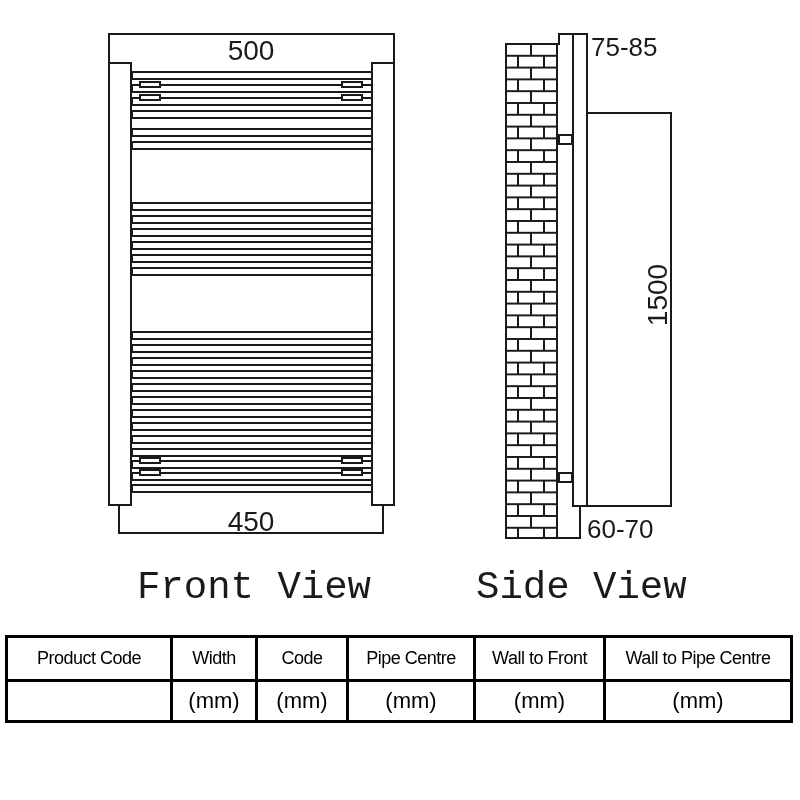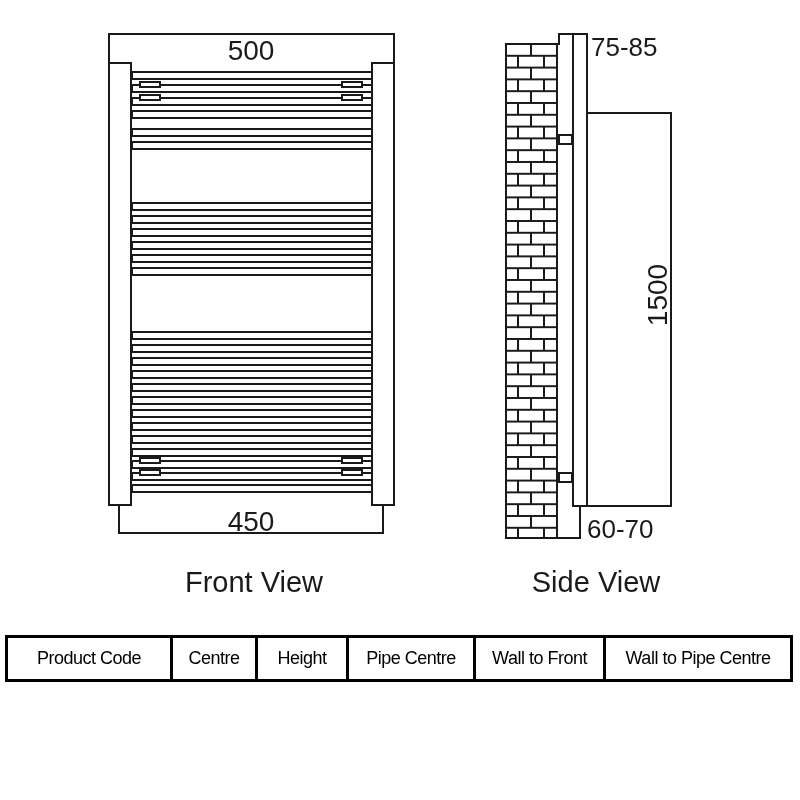--- a/index.html
+++ b/index.html
@@ -5,21 +5,21 @@
   html,body{margin:0;padding:0;background:#fff;}
   .canvas{position:relative;width:800px;height:800px;background:#fff;overflow:hidden;
           font-family:"Liberation Sans", sans-serif;color:#1a1a1a;}
   .ln{position:absolute;background:#1a1a1a;}
   .box{position:absolute;border:2px solid #1a1a1a;background:#fff;box-sizing:border-box;}
   .bar{position:absolute;border:2px solid #1a1a1a;background:#fff;box-sizing:border-box;height:9px;}
   .bracket{position:absolute;border:2px solid #1a1a1a;background:#fff;box-sizing:border-box;}
   .lbl{position:absolute;color:#1a1a1a;white-space:nowrap;}
   .dim{font-size:28px;}
   .dim-sm{font-size:26px;}
-  .view-label{font-size:29px;}
+  .view-label{font-size:39px;font-family:Liberation Mono, monospace;}
   .center{text-align:center;}
   .rot-wrap{position:absolute;display:flex;align-items:center;justify-content:center;}
   .rot{transform:rotate(-90deg);font-size:28px;white-space:nowrap;}
   table.spec{position:absolute;left:5px;top:635px;border-collapse:collapse;table-layout:fixed;
              background:#fff;}
   table.spec th, table.spec td{border:3px solid #000;text-align:center;vertical-align:middle;
              padding:0;overflow:visible;white-space:nowrap;font-weight:normal;color:#000;}
   tr.row-header{height:44px;}  tr.row-header th{font-size:18px;letter-spacing:-0.5px;}
   tr.row-units{height:41px;}   tr.row-units td{font-size:22px;}
   tr.row-data{height:38px;}    tr.row-data td{font-size:21px;}
@@ -108,37 +108,45 @@
     <div class="bracket" style="left:558px;top:472px;width:15px;height:11px;"></div>
 
     <div class="rot-wrap" style="left:618px;top:255px;width:80px;height:80px;">
       <span class="rot">1500</span>
     </div>
 
     <div class="ln" style="left:579px;top:507px;width:2px;height:31px;"></div>
     <div class="ln" style="left:505px;top:537px;width:76px;height:2px;"></div>
     <div class="lbl dim-sm" style="left:587px;top:514px;">60-70</div>
 
-    <div class="lbl view-label center" style="left:496px;top:566px;width:200px;">Side View</div>
+    <div class="lbl view-label center" style="left:476px;top:566px;width:200px;">Side View</div>
   </div>
 
   <table class="spec">
     <colgroup>
       <col style="width:165px">
         <col style="width:85px">
         <col style="width:91px">
       <col style="width:127px">
         <col style="width:130px">
         <col style="width:187px">
     </colgroup>
     <tbody id="spec-body">
         <tr class="row-header">
           <th>Product Code</th>
-          <th>Centre</th>
-          <th>Height</th>
+          <th>Width</th>
+          <th>Code</th>
           <th>Pipe Centre</th>
           <th>Wall to Front</th>
           <th>Wall to Pipe Centre</th>
+        </tr>
+        <tr class="row-units">
+          <td></td>
+          <td>(mm)</td>
+          <td>(mm)</td>
+          <td>(mm)</td>
+          <td>(mm)</td>
+          <td>(mm)</td>
         </tr>
       </tbody>
   </table>
 
 </div>
 
 </body></html>

